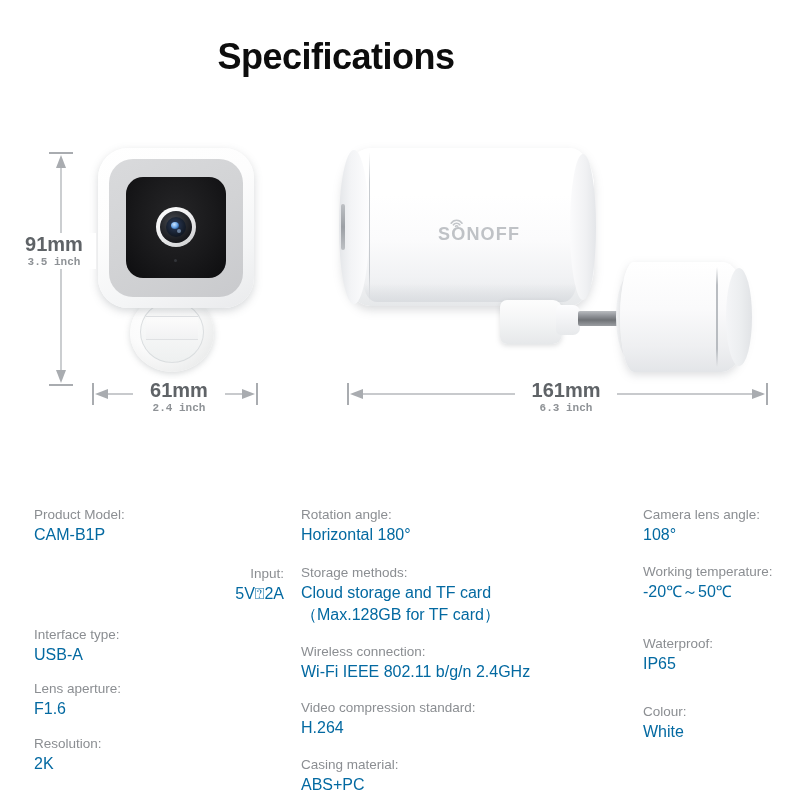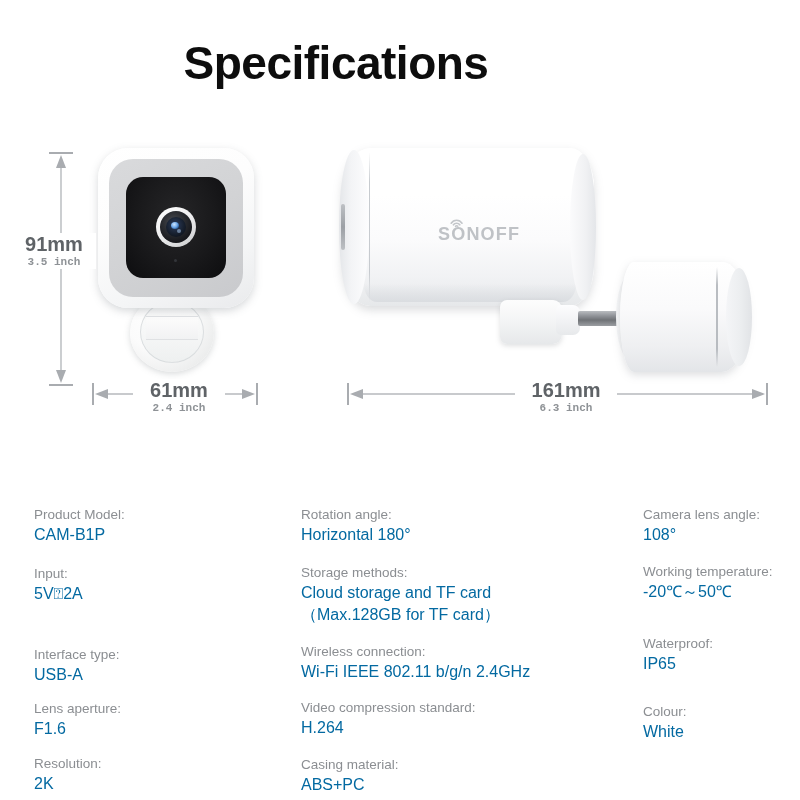--- a/index.html
+++ b/index.html
@@ -16,21 +16,21 @@
     -webkit-font-smoothing: antialiased;
   }
 
   
   .page-title {
     position: absolute;
     top: 36px;
     left: 0;
     width: 672px;
     text-align: center;
-    font-size: 46px;
+    font-size: 36px;
     font-weight: 700;
     letter-spacing: -0.5px;
     color: #0d0d0d;
     font-family: "Liberation Sans", sans-serif;
   }
 
   
   .figures {
     position: absolute;
     top: 0; left: 0;
@@ -491,21 +491,21 @@
 
 </div>
 
 <div class="specs">
 
   <div class="spec-col c1">
     <div class="spec-item">
       <div class="spec-label">Product Model:</div>
       <div class="spec-value">CAM-B1P</div>
     </div>
-    <div class="spec-item" style="margin-bottom:40px;">
+    <div class="spec-item" style="margin-bottom:20px;text-align:right;">
       <div class="spec-label">Input:</div>
       <div class="spec-value">5V⍰2A</div>
     </div>
     <div class="spec-item" style="margin-bottom:13px;">
       <div class="spec-label">Interface type:</div>
       <div class="spec-value">USB-A</div>
     </div>
     <div class="spec-item" style="margin-bottom:14px;">
       <div class="spec-label">Lens aperture:</div>
       <div class="spec-value">F1.6</div>

